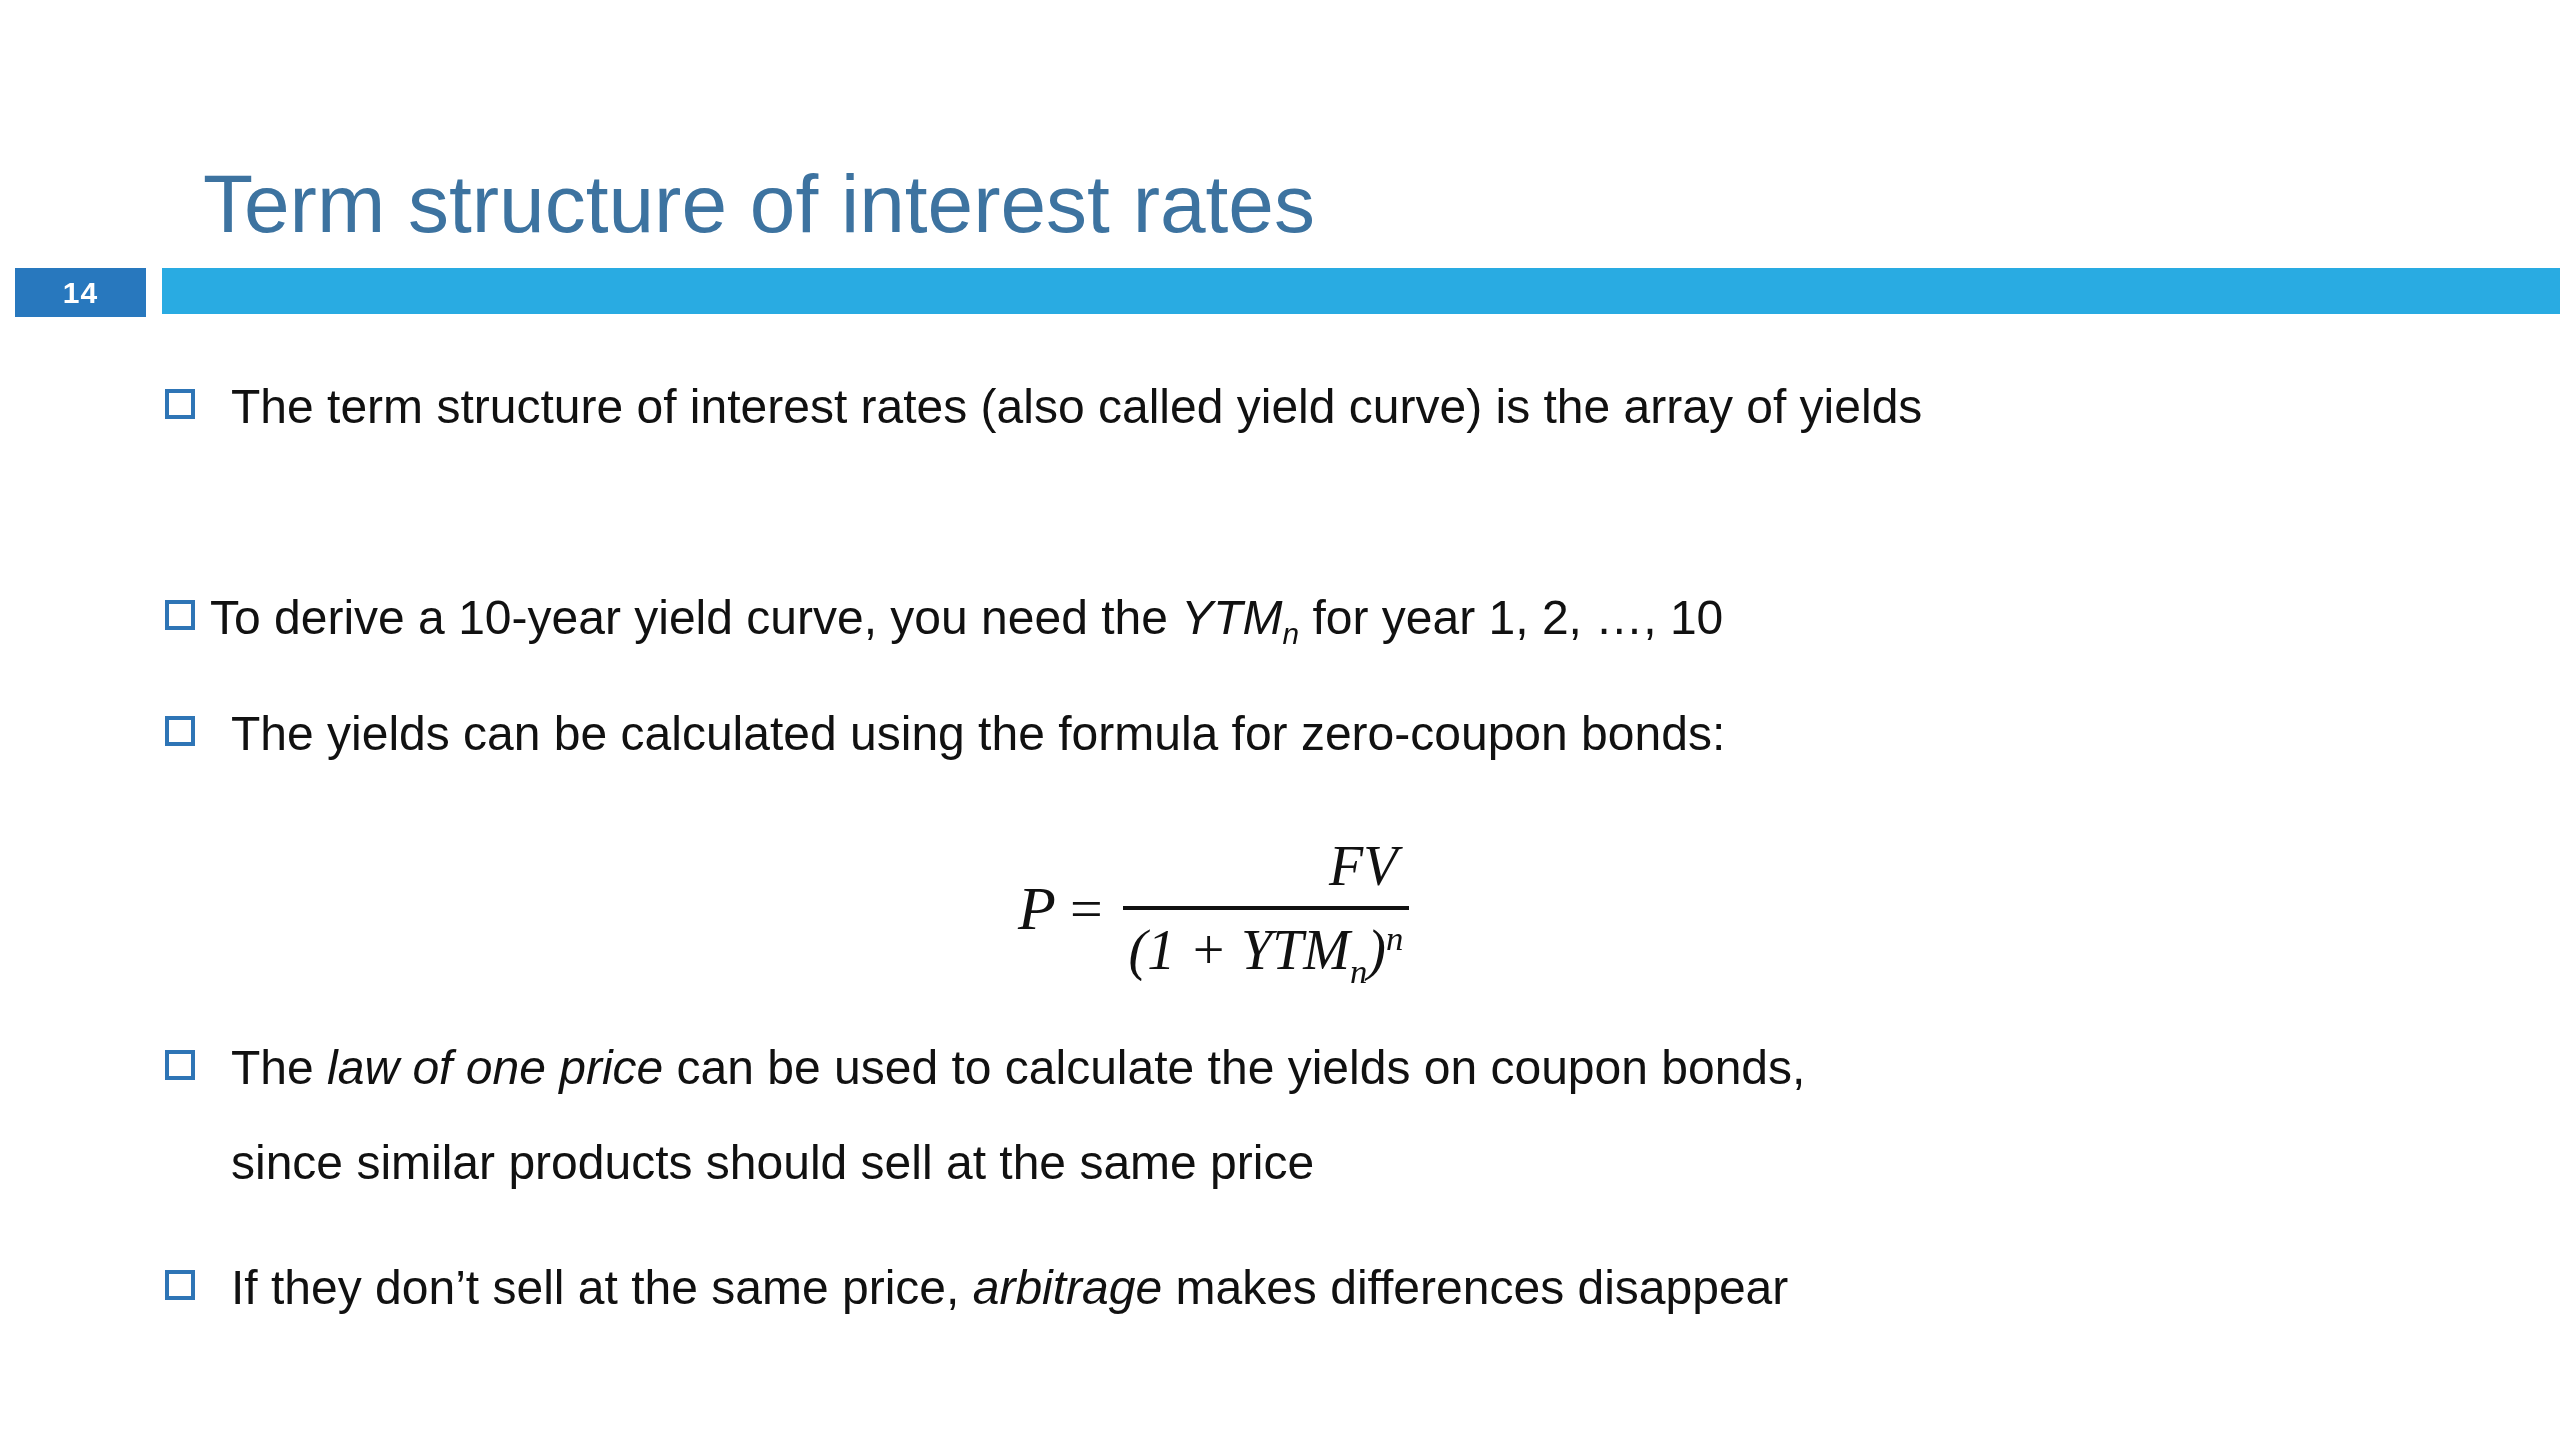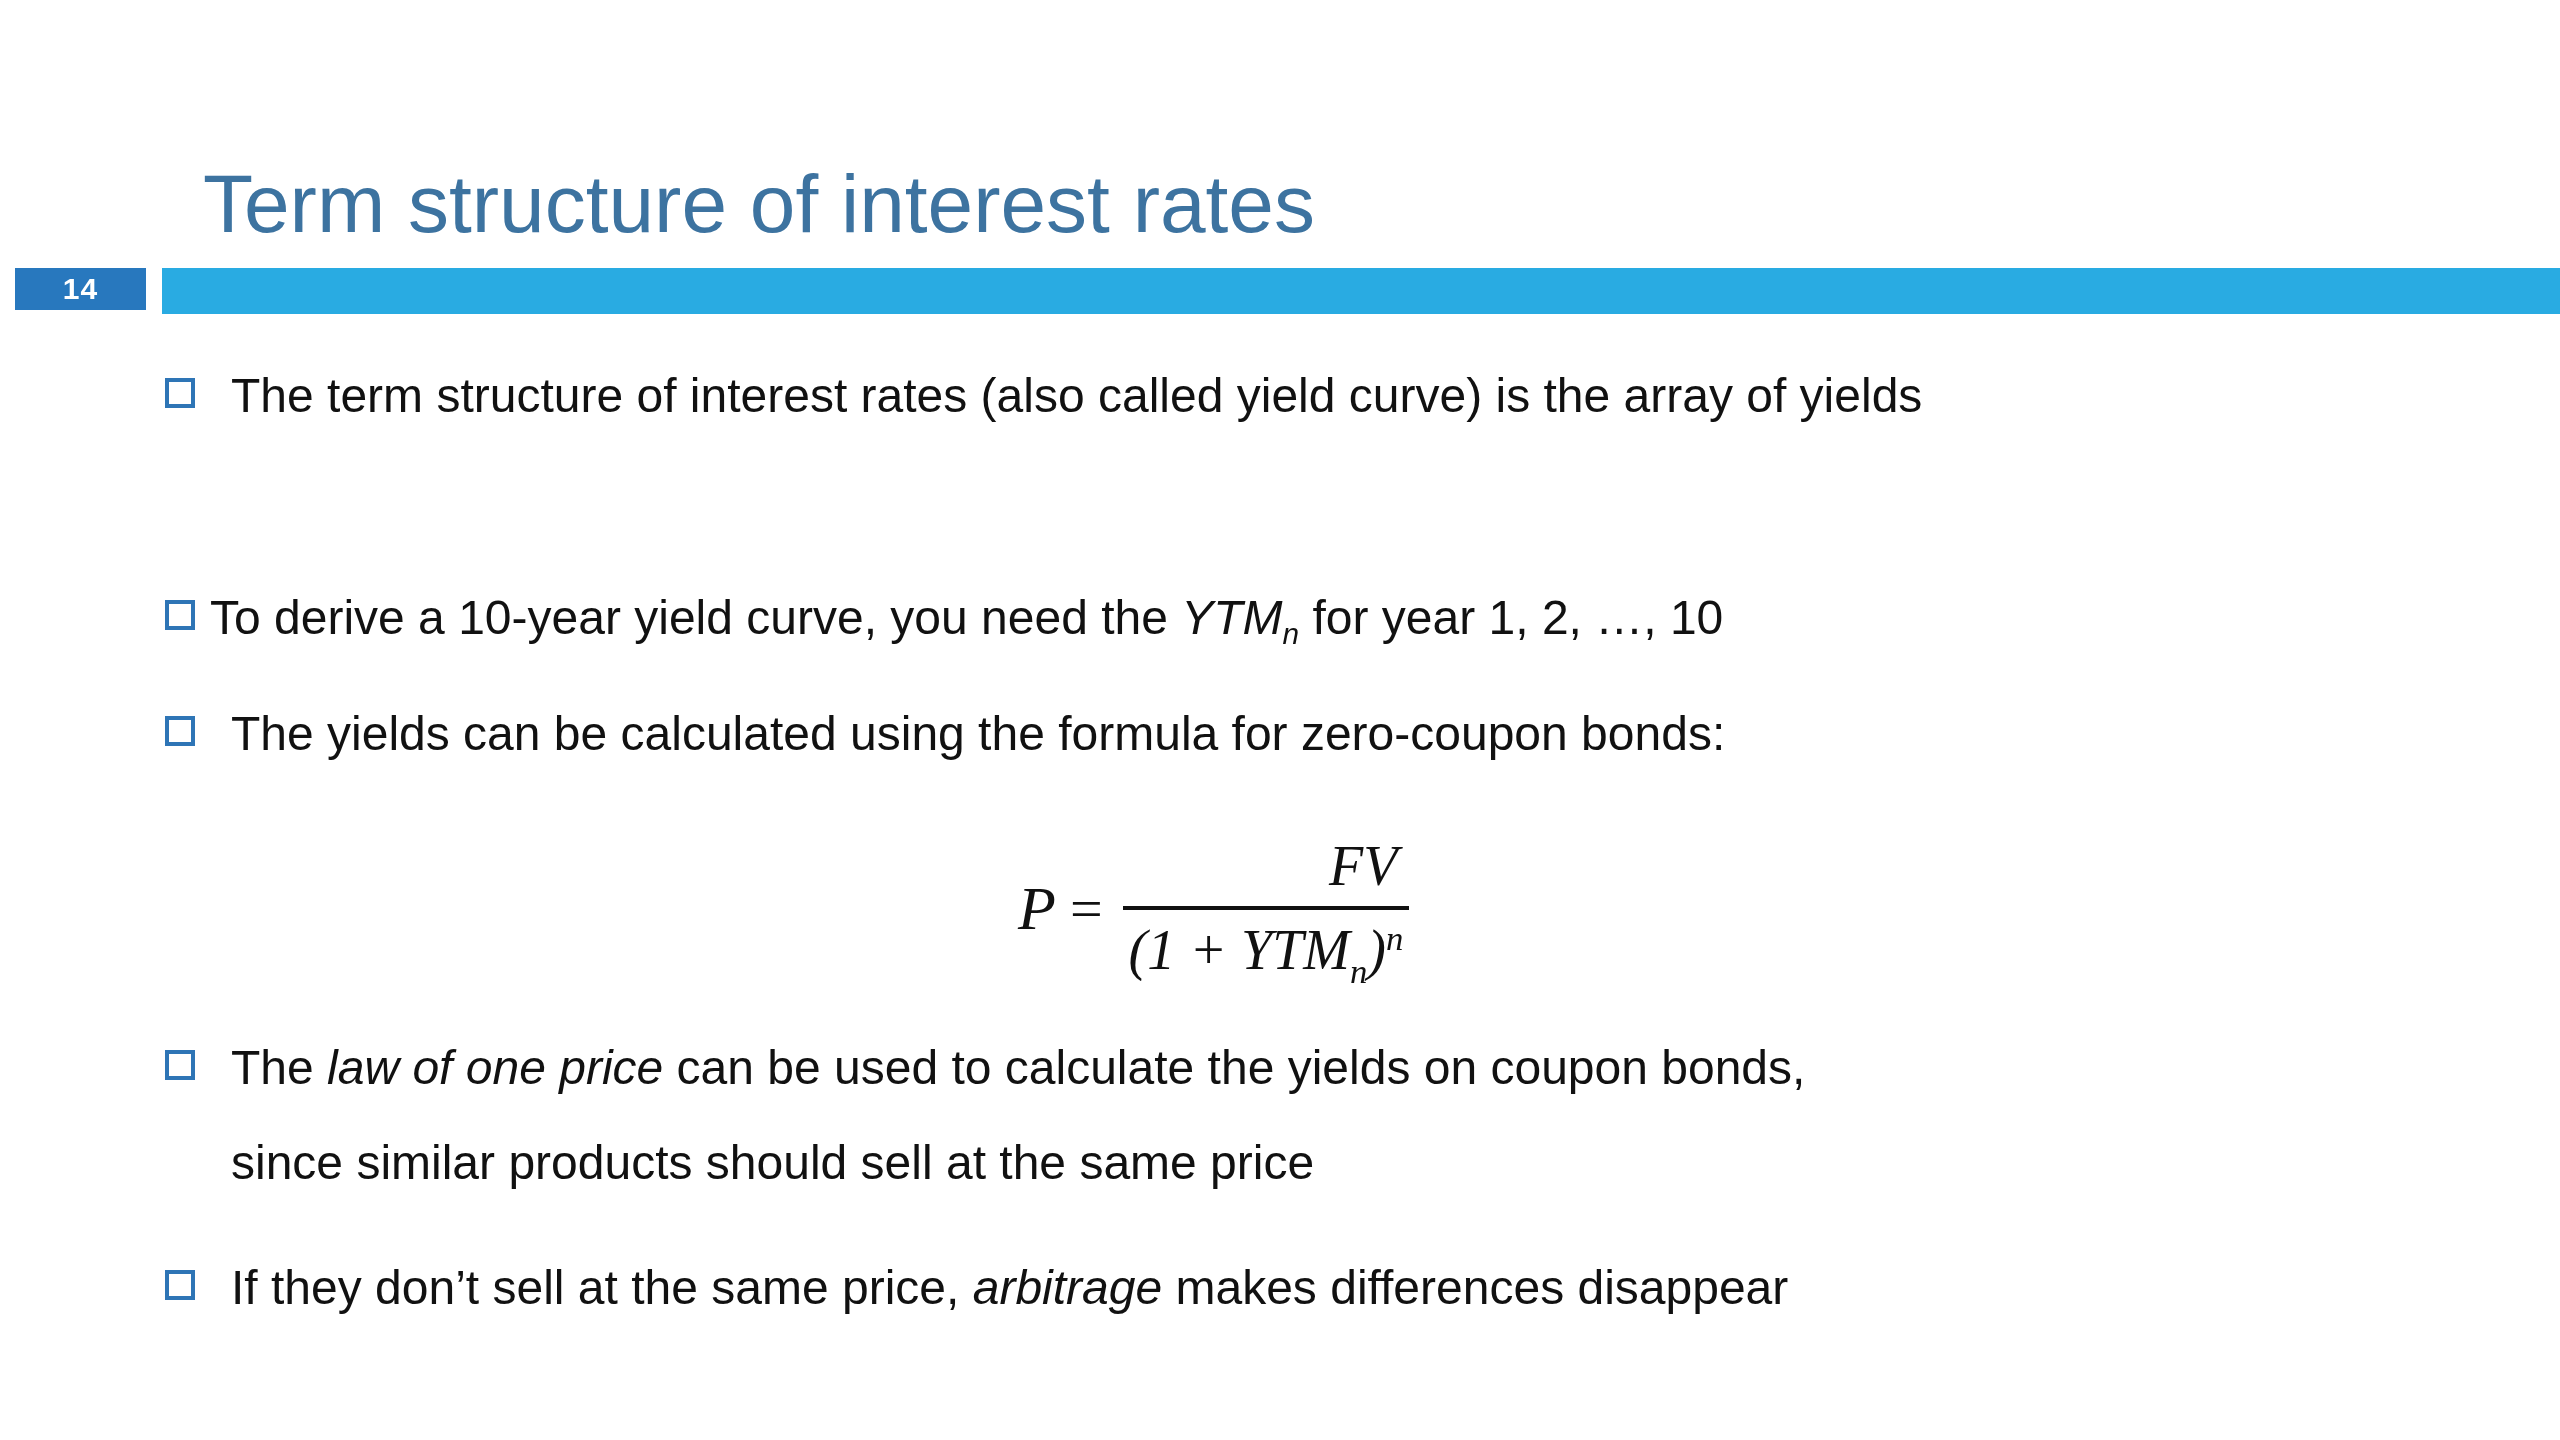--- a/index.html
+++ b/index.html
@@ -25,21 +25,21 @@
     color: var(--color-title, #3d73a0);
     white-space: nowrap;
   }
 
   
   .page-badge {
     position: absolute;
     left: 0;
     top: 268px;
     width: 131px;
-    height: 42px;
+    height: 49px;
     background: var(--color-page-badge-bg, #2878be);
     display: flex;
     align-items: center;
     justify-content: center;
   }
   .page-badge .num {
     color: var(--color-page-badge-text, #ffffff);
     font-size: 30px;
     font-weight: 700;
     letter-spacing: 1px;
@@ -76,21 +76,21 @@
     white-space: nowrap;
   }
   .bullet-text .it { font-style: italic; }
   .bullet-text sub.it {
     font-style: italic;
     font-size: 0.62em;
     vertical-align: -0.35em;
     line-height: 0;
   }
 
-  .row-b1 { top: 348px; }
+  .row-b1 { top: 359px; }
   .row-b2 { top: 570px; gap: 15px; }
   .row-b3 { top: 686px; }
   .row-b4 { top: 1020px; }
   .row-b5 { top: 1240px; }
 
   
   .formula {
     position: absolute;
     left: 1003px;
     top: 836px;

